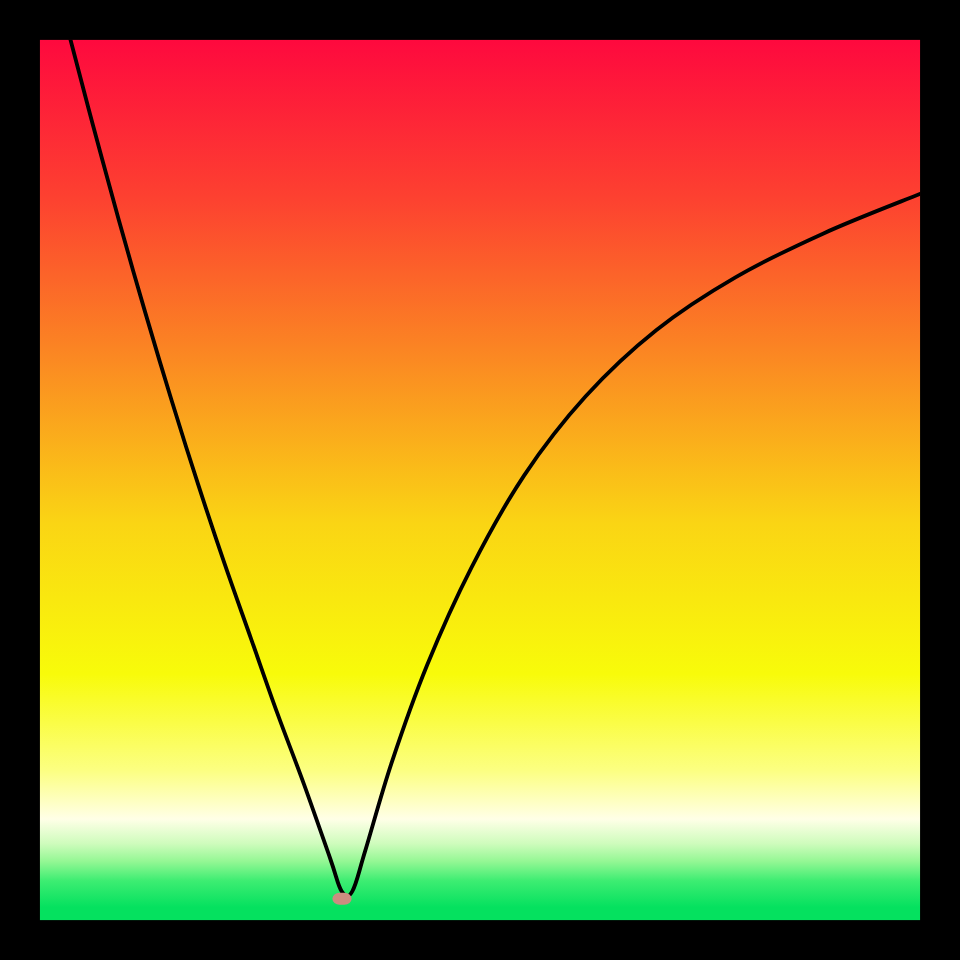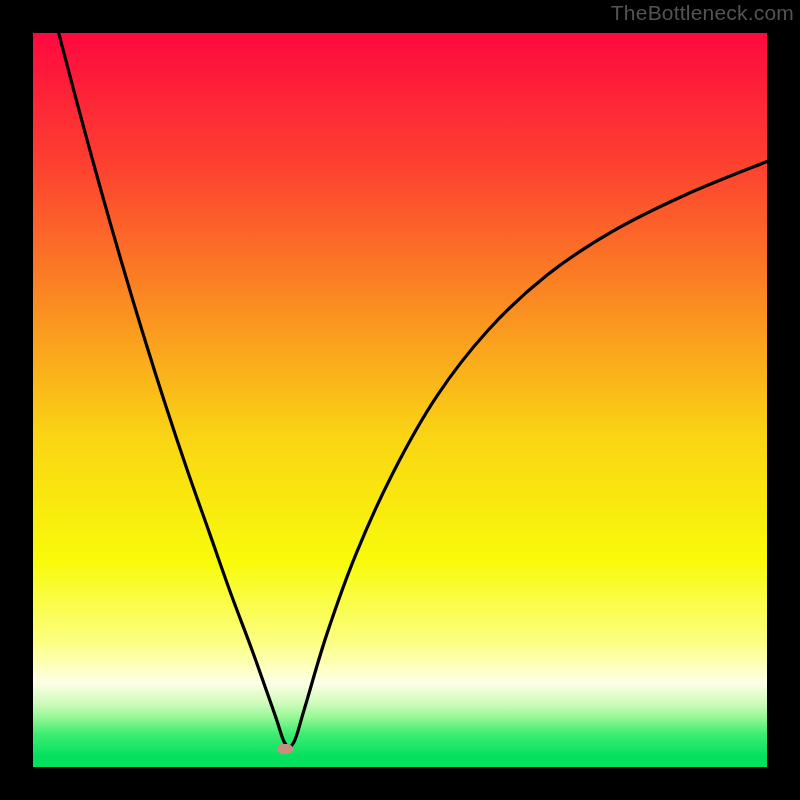--- a/index.html
+++ b/index.html
@@ -56,21 +56,20 @@
     border-radius: 6px / 5px;
     background: #cb8d80;
     transform: translate(-50%, -50%);
   }
 </style>
 </head>
 <body>
 
 <div class="frame">
 
-  <div class="watermark">TheBottleneck.com</div>
 
   <div class="plot-area">
 
     <svg class="gradient" viewBox="0 0 734 734" preserveAspectRatio="none">
       <defs>
         <linearGradient id="bg" x1="0" y1="0" x2="0" y2="1">
             <stop offset="0.00%" stop-color="#fe093e"></stop>
             <stop offset="18.00%" stop-color="#fd4130"></stop>
             <stop offset="35.00%" stop-color="#fb8423"></stop>
             <stop offset="55.00%" stop-color="#fad514"></stop>

